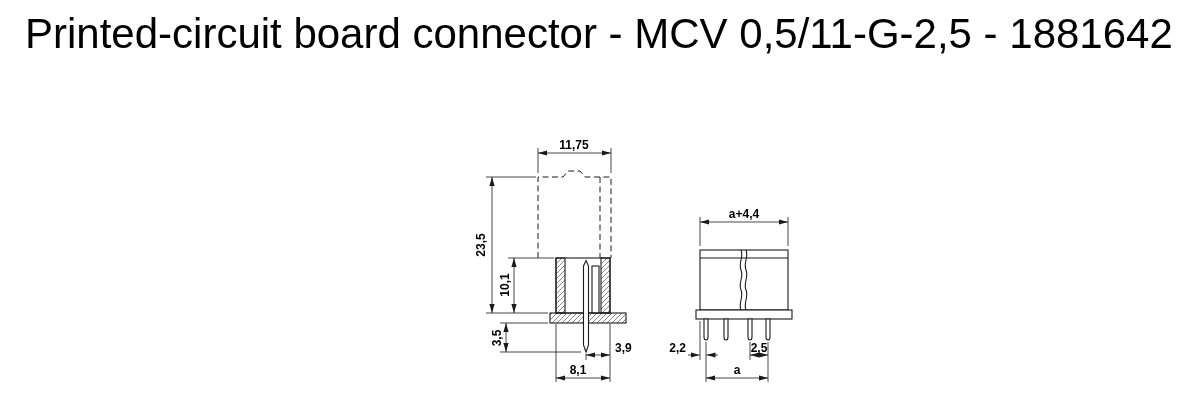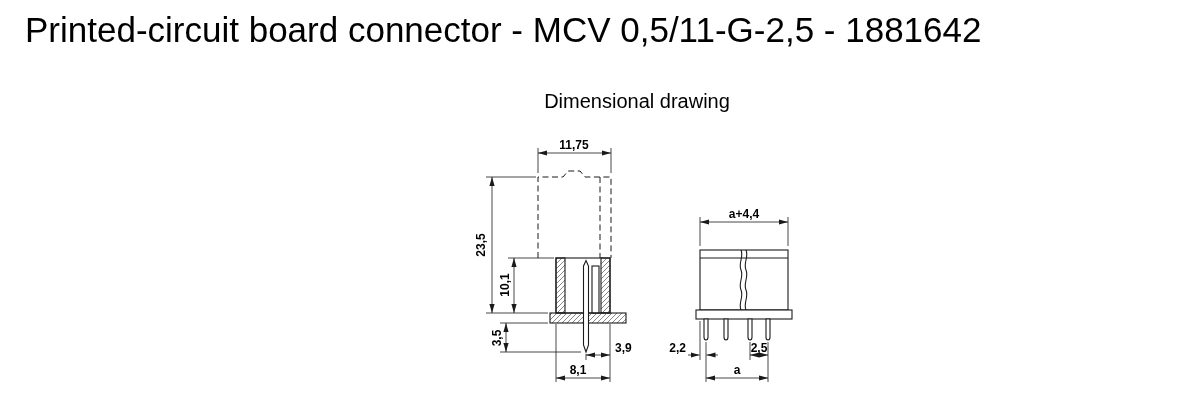--- a/index.html
+++ b/index.html
@@ -14,21 +14,21 @@
     background: #ffffff;
     overflow: hidden;
     font-family: "Liberation Sans", sans-serif;
     color: #000;
   }
   .title {
     position: absolute;
     left: 25px;
     top: 10px;
     margin: 0;
-    font-size: 35px;
+    font-size: 42px;
     font-weight: 400;
     letter-spacing: 0;
     white-space: nowrap;
     color: #000;
   }
   .caption {
     position: absolute;
     left: 437px;
     top: 90px;
     width: 400px;
@@ -56,21 +56,20 @@
     stroke: none;
   }
 </style>
 </head>
 <body>
 
 <div class="page">
 
   <h1 class="title">Printed-circuit board connector - MCV 0,5/11-G-2,5 - 1881642</h1>
 
-  <div class="caption">Dimensional drawing</div>
 
   <svg class="drawing" width="400" height="285" viewBox="0 0 400 285" xmlns="http://www.w3.org/2000/svg">
 
     <defs>
       <marker id="arw" markerWidth="10" markerHeight="6" refX="9" refY="2.6" orient="auto-start-reverse" markerUnits="userSpaceOnUse">
         <path d="M0,0 L9,2.6 L0,5.2 Z" fill="#1a1a1a"></path>
       </marker>
       <pattern id="hatch" width="5" height="5" patternUnits="userSpaceOnUse">
         <path d="M0,5 L5,0" stroke="#555" stroke-width="0.7"></path>
       </pattern>

